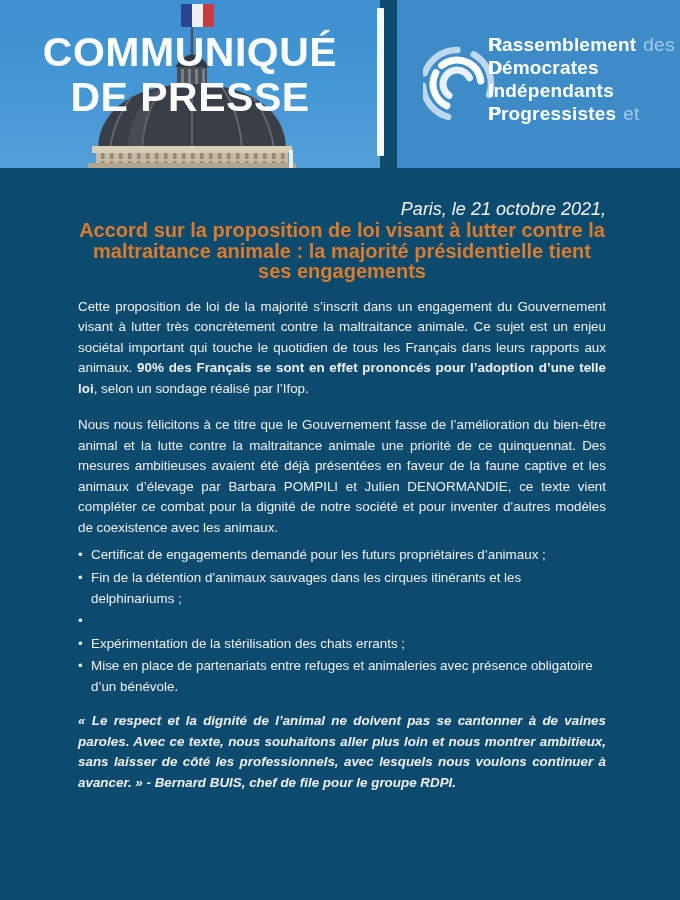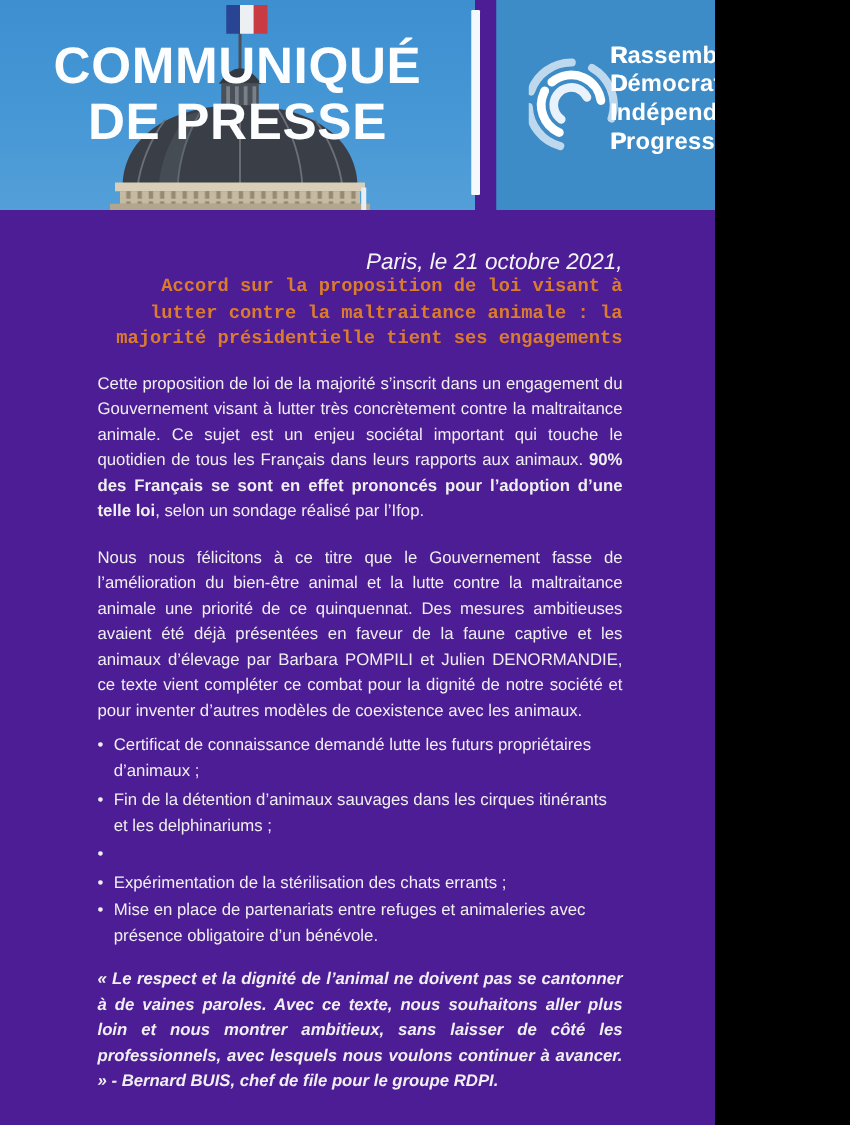--- a/index.html
+++ b/index.html
@@ -1,17 +1,17 @@
 <!DOCTYPE html>
 <html><head>
 <meta charset="utf-8">
 <style>
   html,body { margin:0; padding:0; background:#000; }
   .page {
-    position:relative; width:572px; height:900px; background:#4c1d95;
+    position:relative; width:680px; height:900px; background:#0c4a6e;
     font-family:"Liberation Sans", sans-serif; overflow:hidden;
   }
 
   
   .header { position:absolute; top:0; left:0; width:680px; height:168px; }
   .header-left {
     position:absolute; left:0; top:0; width:380px; height:168px;
     background:linear-gradient(180deg,#3E8FD0 0%, #4697D5 55%, #549FD9 100%);
     overflow:hidden;
   }
@@ -42,22 +42,22 @@
   .doc {
     position:absolute; left:0; right:0; top:168px; bottom:0;
     padding:0 74px 0 78px; color:#EFEFEF;
   }
   .doc p { margin:0; }
   .dateline {
     margin-top:31px !important; text-align:right; font-style:italic;
     font-size:18px; color:#F4F4F4;
   }
   .doc-title {
-    margin:26px 6px 0; text-align:right; color:#DB7C2D;
-    font-weight:700; font-size:15px; line-height:20.5px;font-family:Liberation Mono, monospace;
+    margin:26px 6px 0; text-align:center; color:#DB7C2D;
+    font-weight:700; font-size:20px; line-height:20.5px;
   }
   .para { font-size:13.4px; line-height:20.5px; text-align:justify; }
   .lead  { margin-top:29px !important; font-style:italic; }
   .p2    { margin-top:15px !important; }
   .p3    { margin-top:16px !important; }
   .p4    { margin-top:10px !important; }
   .measures { list-style:none; margin:6px 0 0; padding:0; }
   .measures li {
     font-size:13.4px; line-height:21px; margin-top:1.5px;
     display:flex; align-items:baseline;
@@ -152,21 +152,21 @@
 
 
     <p class="para p2"><span>Cette proposition de loi de la majorité s’inscrit dans un engagement du Gouvernement visant à lutter très concrètement contre la maltraitance animale. Ce sujet est un enjeu sociétal important qui touche le quotidien de tous les Français dans leurs rapports aux animaux. </span><span class="bold-run">90% des Français se sont en effet prononcés pour l’adoption d’une telle loi</span><span>, selon un sondage réalisé par l’Ifop.</span></p>
 
     <p class="para p3">Nous nous félicitons à ce titre que le Gouvernement fasse de l’amélioration du bien-être animal et la lutte contre la maltraitance animale une priorité de ce quinquennat. Des mesures ambitieuses avaient été déjà présentées en faveur de la faune captive et les animaux d’élevage par Barbara POMPILI et Julien DENORMANDIE, ce texte vient compléter ce combat pour la dignité de notre société et pour inventer d’autres modèles de coexistence avec les animaux.</p>
 
 
     <ul class="measures">
       <li>
           <span class="bullet-glyph">•</span>
-          <span>Certificat de connaissance demandé lutte les futurs propriétaires d’animaux ;</span>
+          <span>Certificat de engagements demandé pour les futurs propriétaires d’animaux ;</span>
         </li>
       <li>
           <span class="bullet-glyph">•</span>
           <span>Fin de la détention d’animaux sauvages dans les cirques itinérants et les delphinariums ;</span>
         </li>
       <li>
           <span class="bullet-glyph">•</span>
         </li>
       <li>
           <span class="bullet-glyph">•</span>

